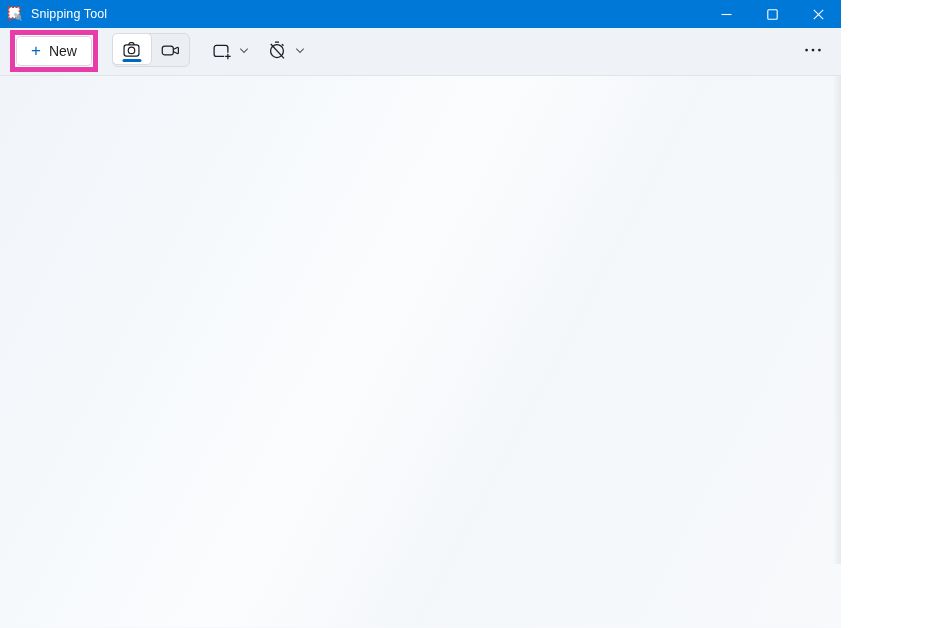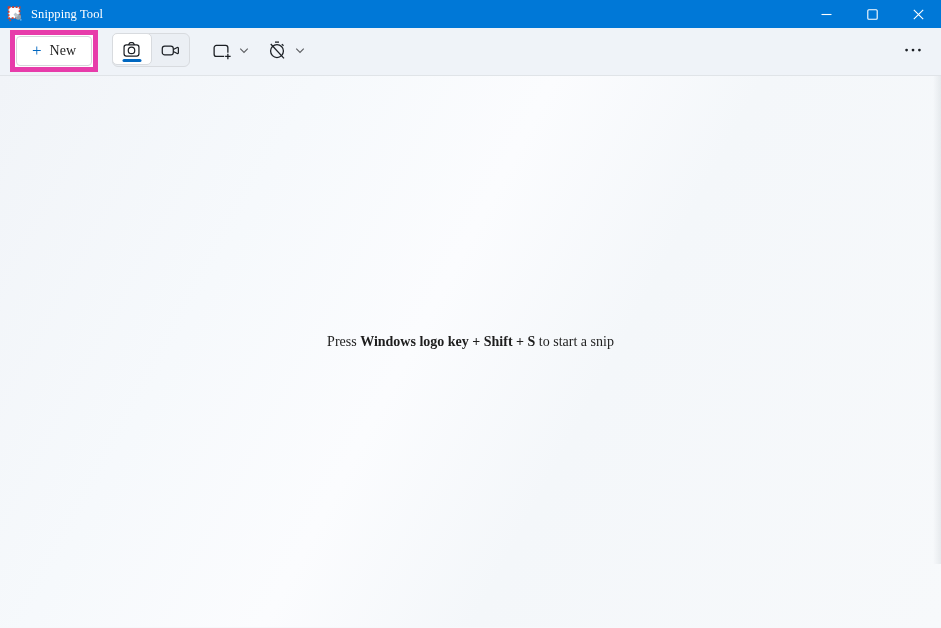--- a/index.html
+++ b/index.html
@@ -1,23 +1,22 @@
 <!DOCTYPE html>
 <html style="--titlebar: #0078d7; --titlebar-text: #ffffff; --toolbar-bg: #eff3f8; --toolbar-border: #e0e4e8; --content-bg: #f6f8fb; --accent: #0067c0; --annotation: #e73caa; --button-bg: #ffffff; --button-border: #d5d7da; --segment-bg: #ebeff4; --segment-border: #d8dbdf; --icon: #1b1f24; --text: #1e1e1e; --chevron: #5d5f63;"><head>
 <meta charset="utf-8">
 <style>
   * { margin: 0; padding: 0; box-sizing: border-box; }
   html, body { width: 941px; height: 628px; overflow: hidden; }
   body { font-family: "Liberation Sans", sans-serif; }
 
   .window {
     position: relative;
-    width: 941px; height: 628px;
+    width: 841px; height: 628px;
     background: var(--content-bg, #f6f8fb);
-    font-family: Liberation Serif, serif;
   }
 
   
   .titlebar {
     position: relative;
     height: 28px;
     background: var(--titlebar, #0078d7);
     display: flex;
     align-items: center;
     color: var(--titlebar-text, #ffffff);
@@ -249,16 +248,15 @@
           <circle cx="5" cy="12" r="1.5"></circle>
           <circle cx="12" cy="12" r="1.5"></circle>
           <circle cx="19" cy="12" r="1.5"></circle>
         </svg>
       </span>
     </button>
   </div>
 
   <main class="content">
     <div class="edge-strip"></div>
-    <p class="hint"><span>Press </span><strong>Windows logo key + Shift + S</strong><span> to start a snip</span></p>
   </main>
 
 </div>
 
 </body></html>

